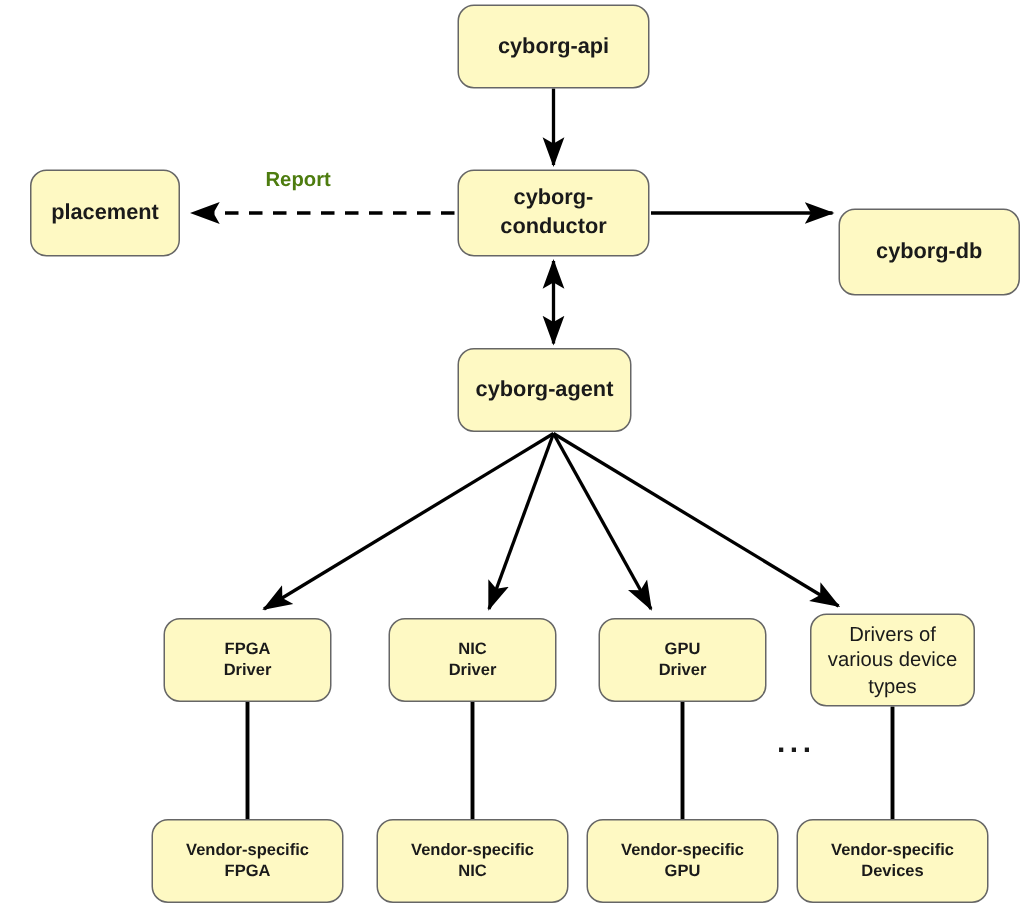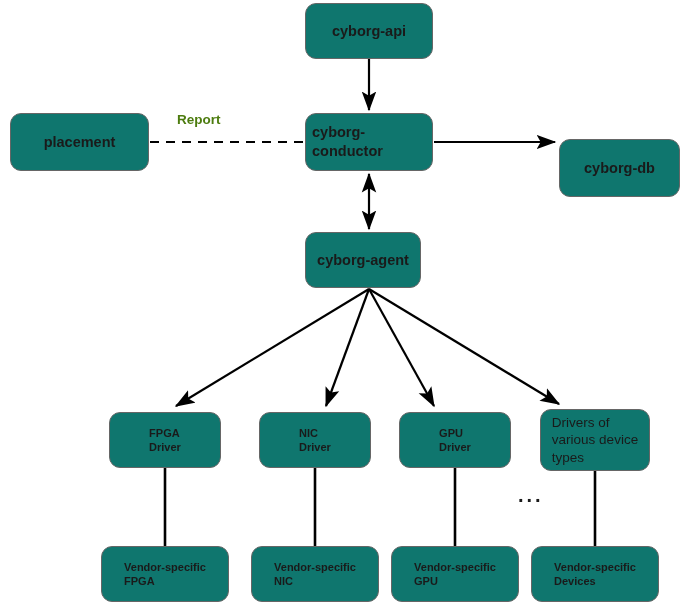--- a/index.html
+++ b/index.html
@@ -18,27 +18,27 @@
   #edge-layer {
     position: absolute;
     left: 0;
     top: 0;
     width: 681px;
     height: 606px;
   }
   .node {
     position: absolute;
     box-sizing: border-box;
-    background: #0f766e;
+    background: #fef9c3;
     border: 1px solid #666666;
     border-radius: 11px;
     display: flex;
     align-items: center;
     justify-content: center;
-    text-align: left;
+    text-align: center;
     color: #1a1a1a;
     line-height: 1.28;
     z-index: 2;
   }
   .node-label {
     display: block;
     white-space: pre-line;
     padding: 0 6px;
   }
   .bold-node .node-label {
@@ -105,21 +105,21 @@
   </svg>
 
   <div class="node bold-node" style="left:305px;top:3px;width:128px;height:56px;">
     <span class="node-label">cyborg-api</span>
   </div>
 
   <div class="node bold-node" style="left:305px;top:113px;width:128px;height:58px;">
     <span class="node-label">cyborg-conductor</span>
   </div>
 
-  <div class="node bold-node" style="left:10px;top:113px;width:139px;height:58px;">
+  <div class="node bold-node" style="left:20px;top:113px;width:100px;height:58px;">
     <span class="node-label">placement</span>
   </div>
 
   <div class="node bold-node" style="left:559px;top:113px;width:121px;height:58px;margin-top:26px;">
     <span class="node-label">cyborg-db</span>
   </div>
 
   <div class="node bold-node" style="left:305px;top:232px;width:116px;height:56px;">
     <span class="node-label">cyborg-agent</span>
   </div>

